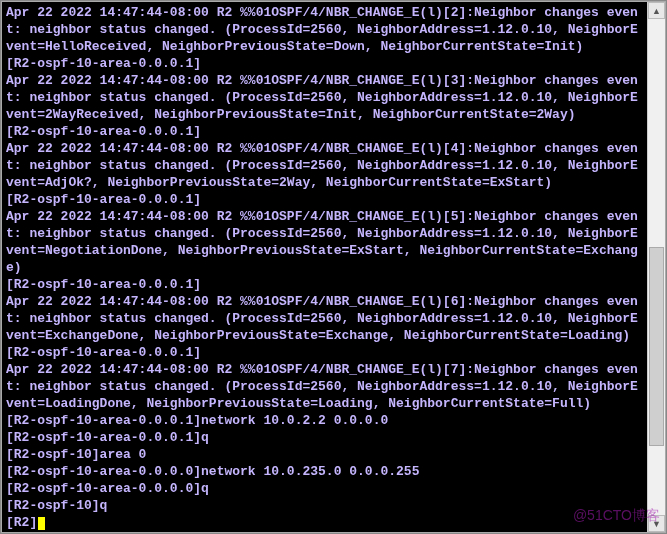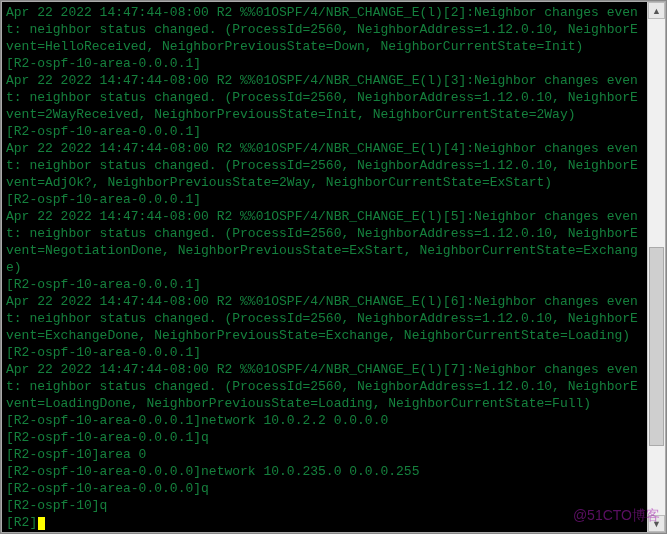--- a/index.html
+++ b/index.html
@@ -11,21 +11,21 @@
   .term-wrap{
     flex:1;display:flex;border:1px solid #aaa;margin:0;
     background:#000;position:relative;overflow:hidden;
   }
   .term{
     flex:1;background:#000;color:#ffff00;
     font-family:"Courier New",monospace;font-size:13px;
     line-height:17px;white-space:pre-wrap;word-break:break-all;
     padding:2px 4px 2px 4px;overflow:hidden;
   }
-  .term .y{color:#15803d;}
+  .term .y{color:#c4b5fd;font-weight:bold;}
   .scrollbar{
     width:17px;background:#f0f0f0;border-left:1px solid #ccc;
     position:relative;
   }
   .scroll-btn{
     height:17px;background:#e8e8e8;border:1px solid #bbb;
     box-sizing:border-box;display:flex;align-items:center;
     justify-content:center;color:#555;font-size:9px;
   }
   .scroll-track{position:absolute;top:17px;bottom:17px;left:0;right:0;

